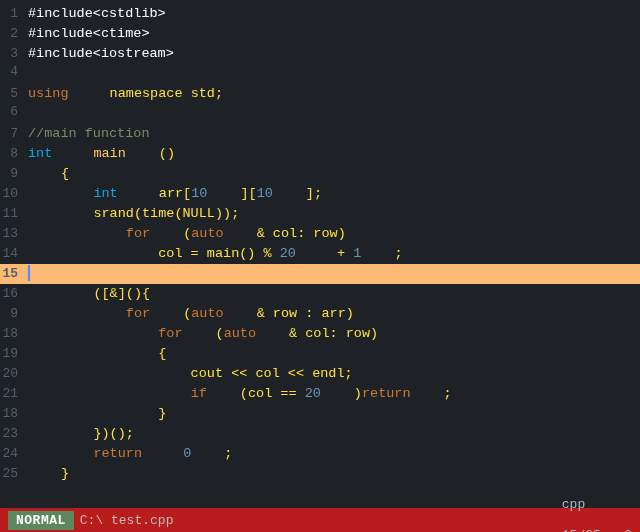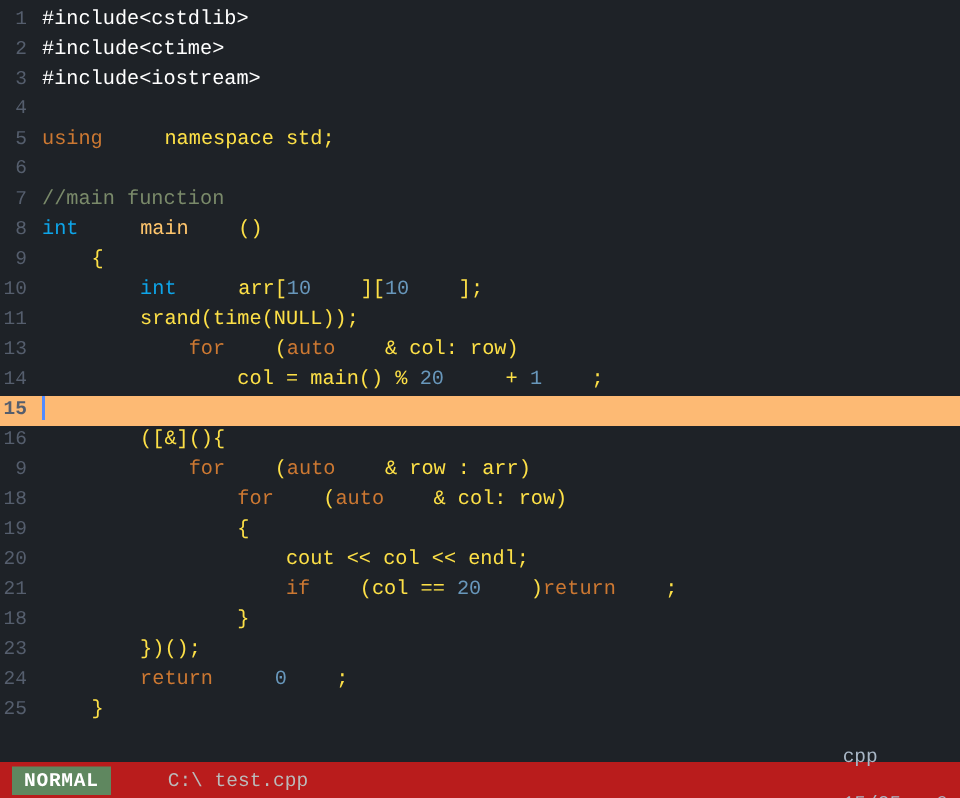--- a/index.html
+++ b/index.html
@@ -90,21 +90,20 @@
       font-size: 13px;
       font-weight: bold;
       letter-spacing: 0.5px;
       margin-right: 6px;
     }
 
     .status-path {
       color: #bbbbbb;
       font-size: 13px;
       flex: 1;
-      margin-left: 32px;
     }
 
     .status-right {
       color: #bbbbbb;
       font-size: 13px;
       display: flex;
       gap: 16px;
       flex-direction: column;
     }
 

